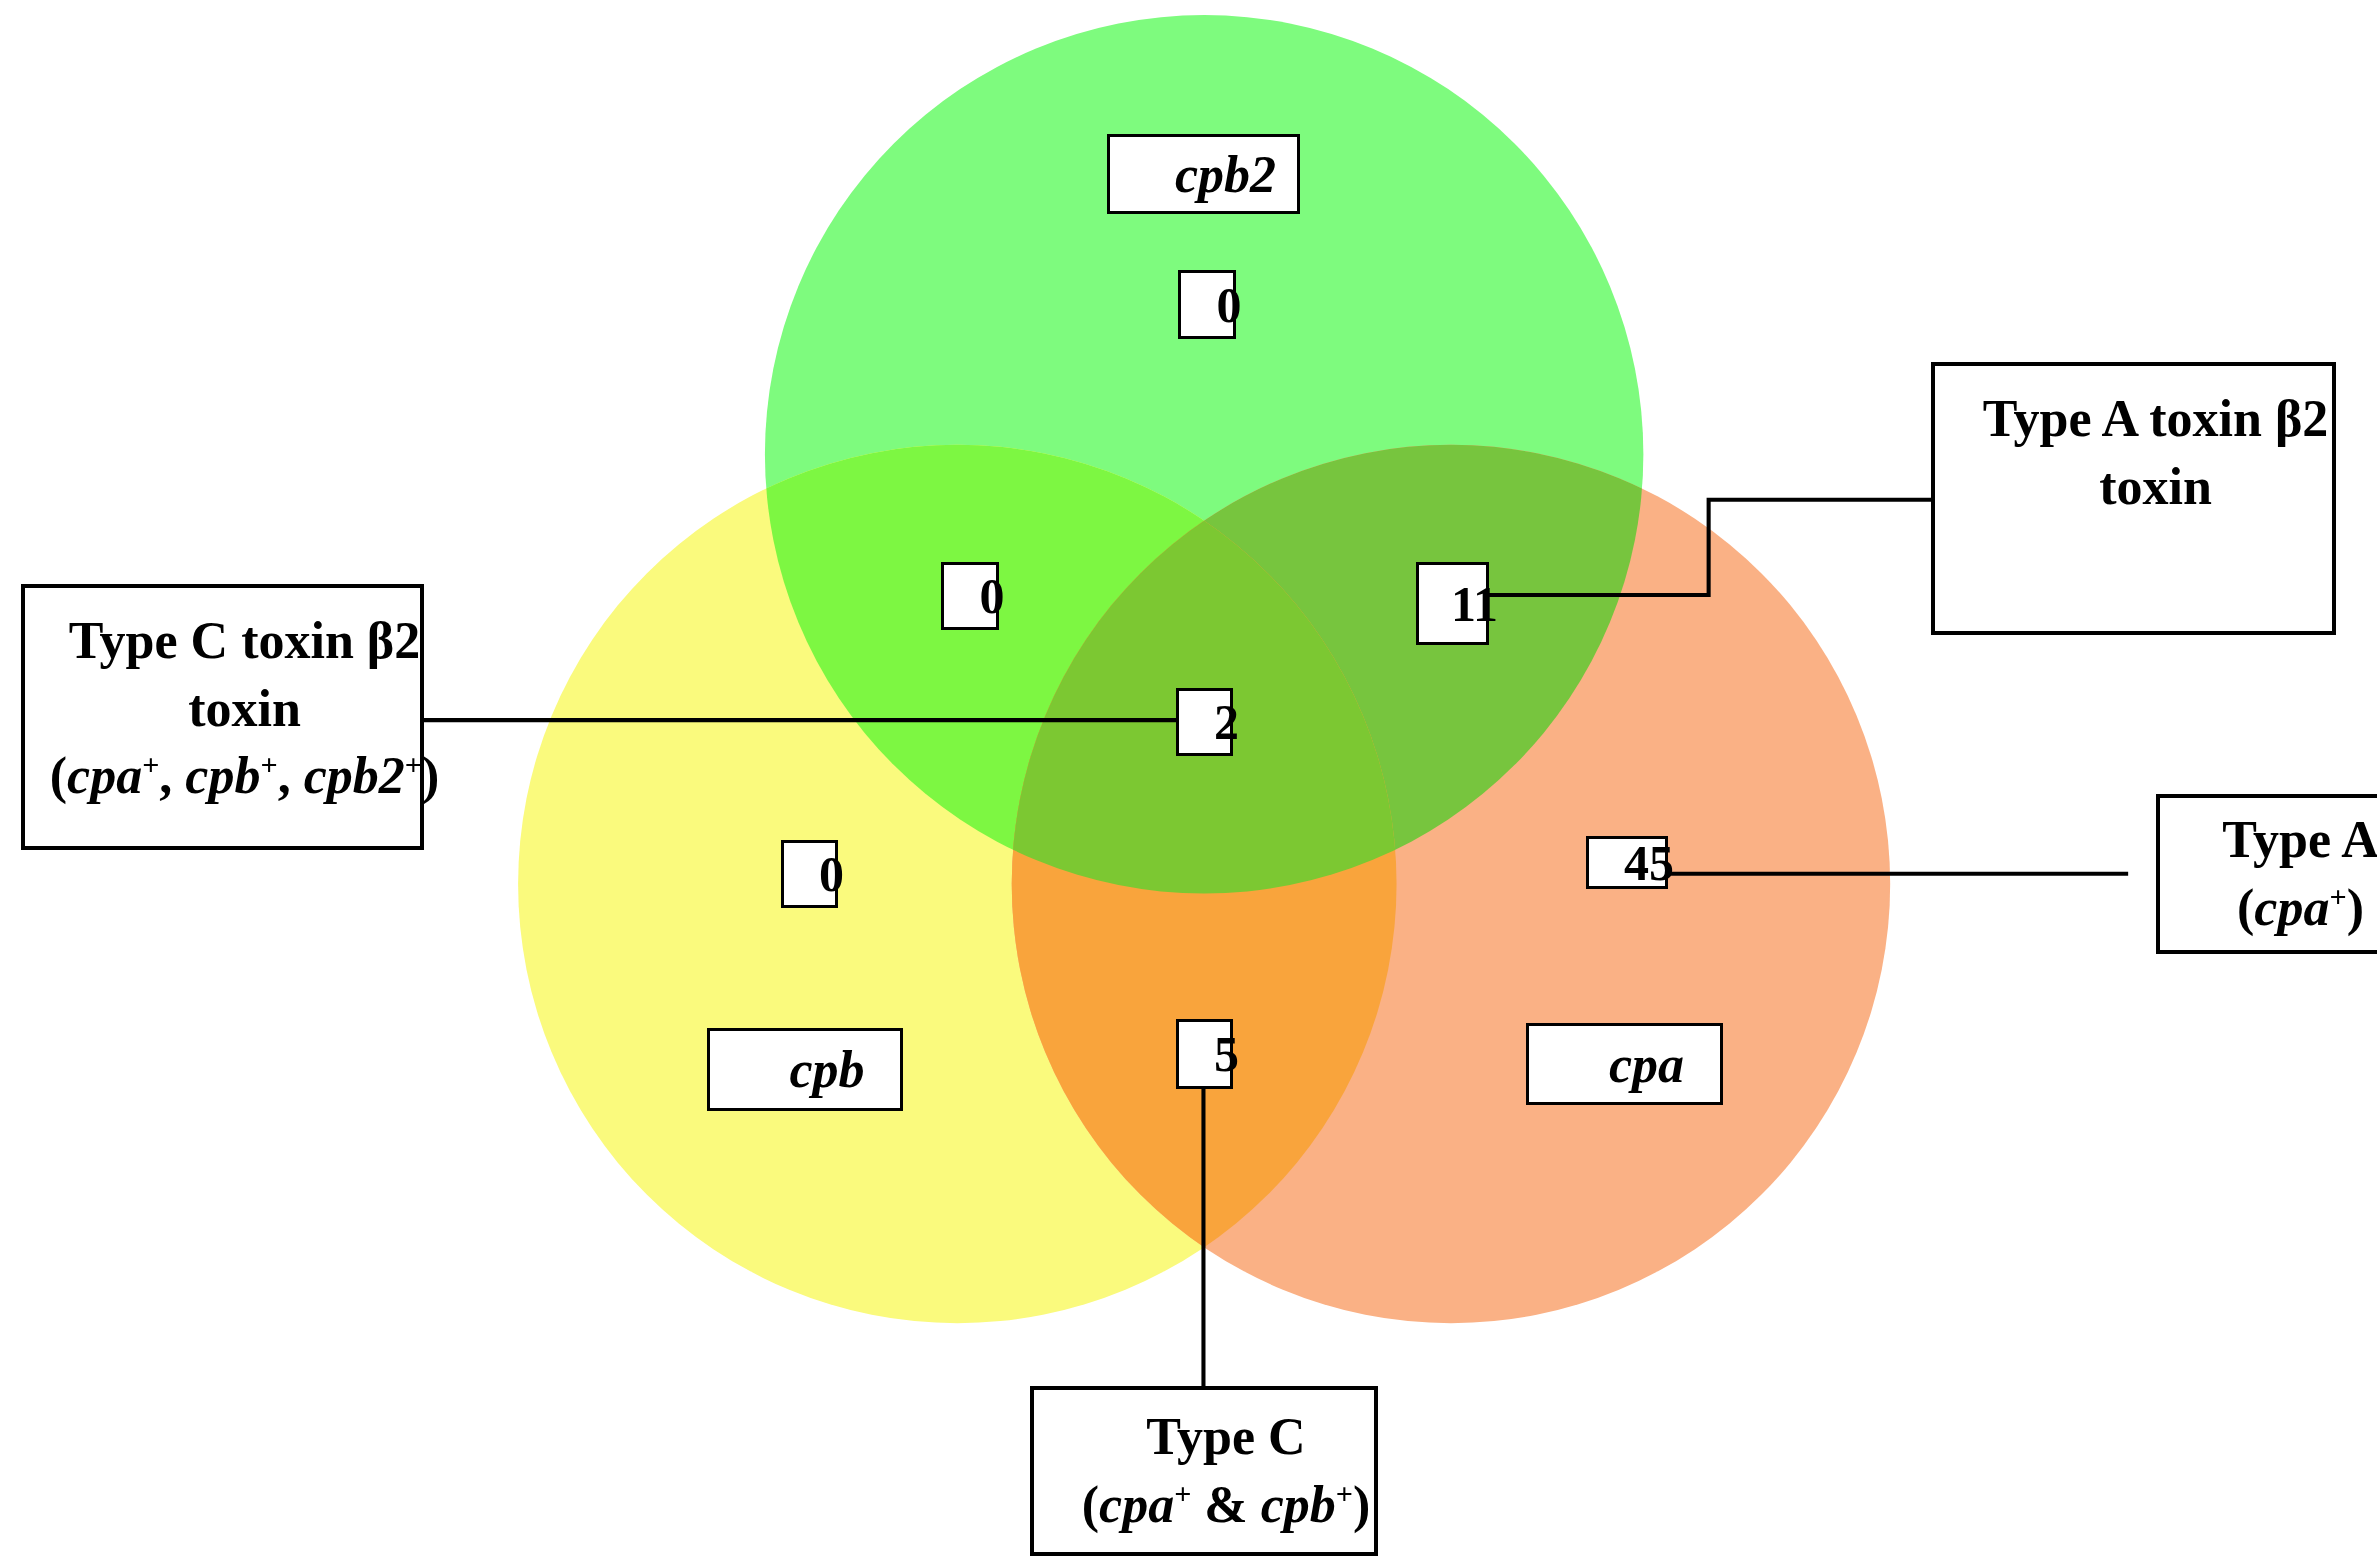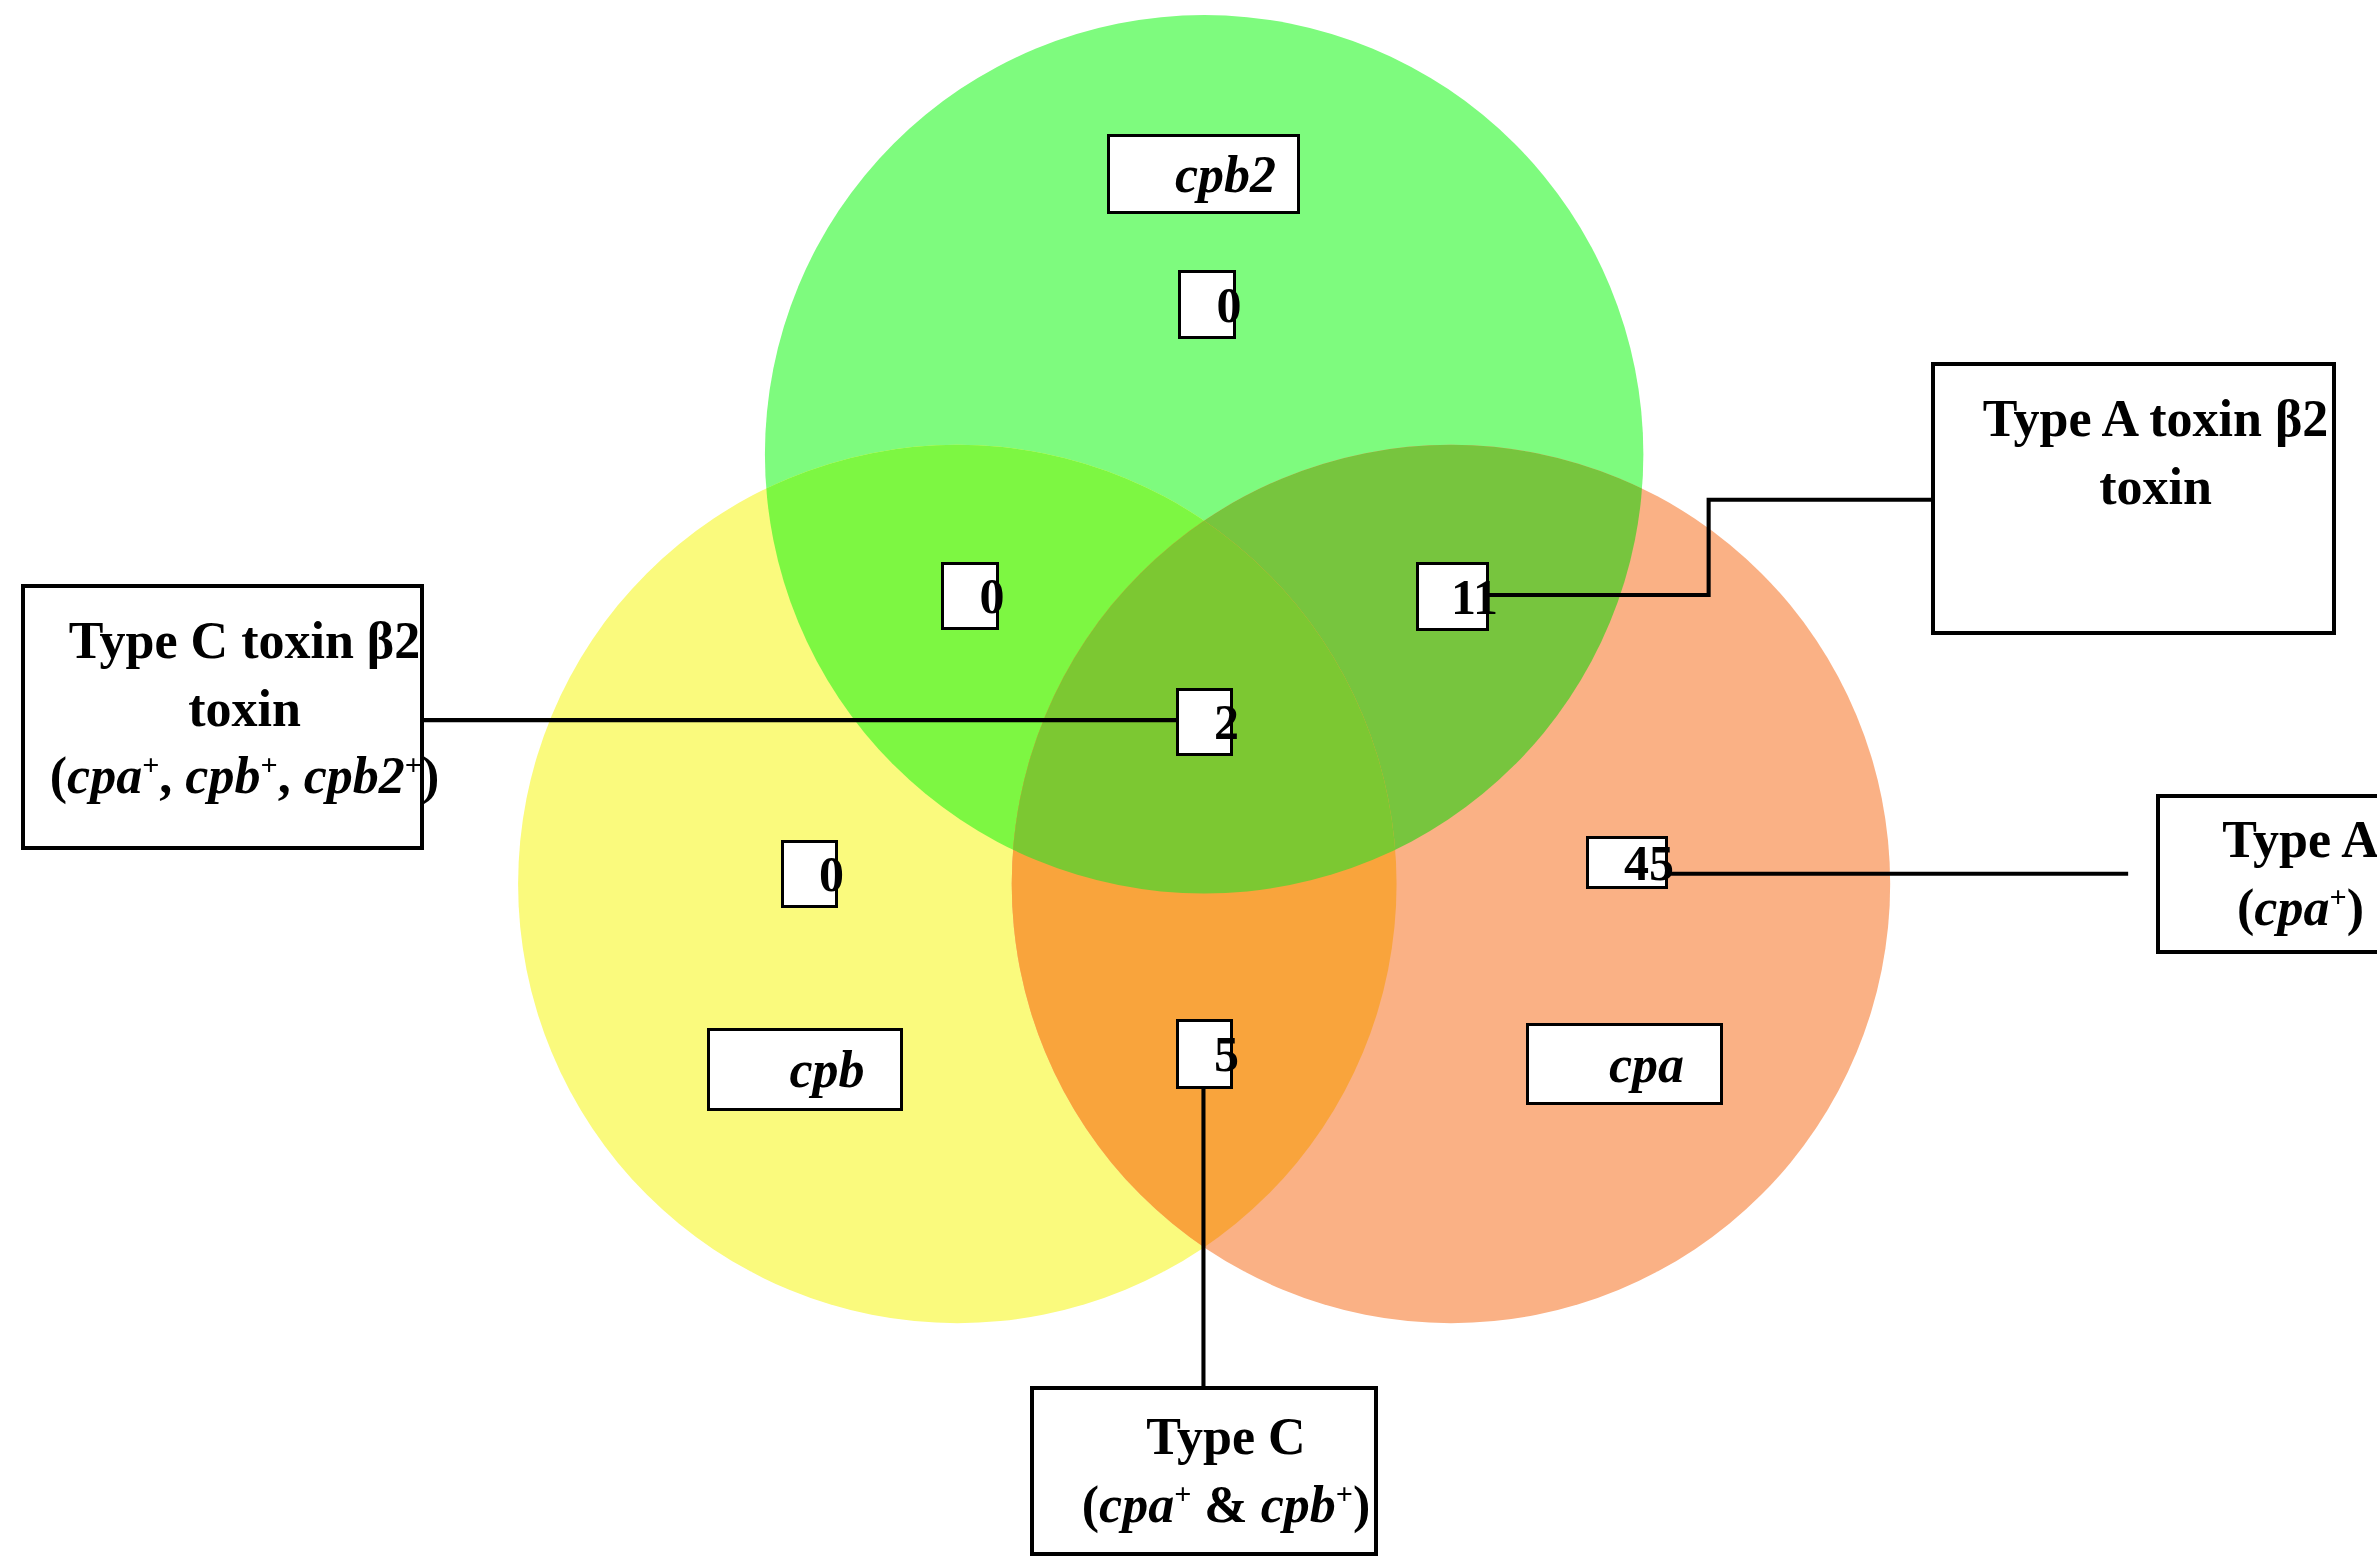--- a/index.html
+++ b/index.html
@@ -105,21 +105,21 @@
     <line x1="2451" y1="1285" x2="3130" y2="1285" stroke-width="6" stroke="#000000"></line>
     <line x1="1770" y1="1600" x2="1770" y2="2042" stroke-width="6" stroke="#000000"></line>
   </svg>
 
   <div class="box gene" style="left:1107px; top:134px; width:193px; height:80px;">cpb2</div>
   <div class="box gene" style="left:707px; top:1028px; width:196px; height:83px;">cpb</div>
   <div class="box gene" style="left:1526px; top:1023px; width:197px; height:82px;">cpa</div>
 
   <div class="box num" style="left:1178px; top:270px; width:58px; height:69px;">0</div>
   <div class="box num" style="left:941px; top:562px; width:58px; height:68px;">0</div>
-  <div class="box num" style="left:1416px; top:562px; width:73px; height:69px;text-align:center;">11</div>
+  <div class="box num" style="left:1416px; top:562px; width:73px; height:83px;text-align:center;">11</div>
   <div class="box num" style="left:1176px; top:688px; width:57px; height:68px;">2</div>
   <div class="box num" style="left:781px; top:840px; width:57px; height:68px;">0</div>
   <div class="box num" style="left:1586px; top:836px; width:82px; height:53px;">45</div>
   <div class="box num" style="left:1176px; top:1019px; width:57px; height:70px;">5</div>
 
   <div class="box ann top-align" style="left:21px; top:584px; width:403px; height:266px;">
       <div class="rline"><span>Type C toxin β2</span></div>
       <div class="rline"><span>toxin</span></div>
       <div class="rline"><span>(</span><span class="it">cpa</span><span class="sup">+</span><span>, </span><span class="it">cpb</span><span class="sup">+</span><span>, </span><span class="it">cpb2</span><span class="sup">+</span><span>)</span></div>
     </div>

